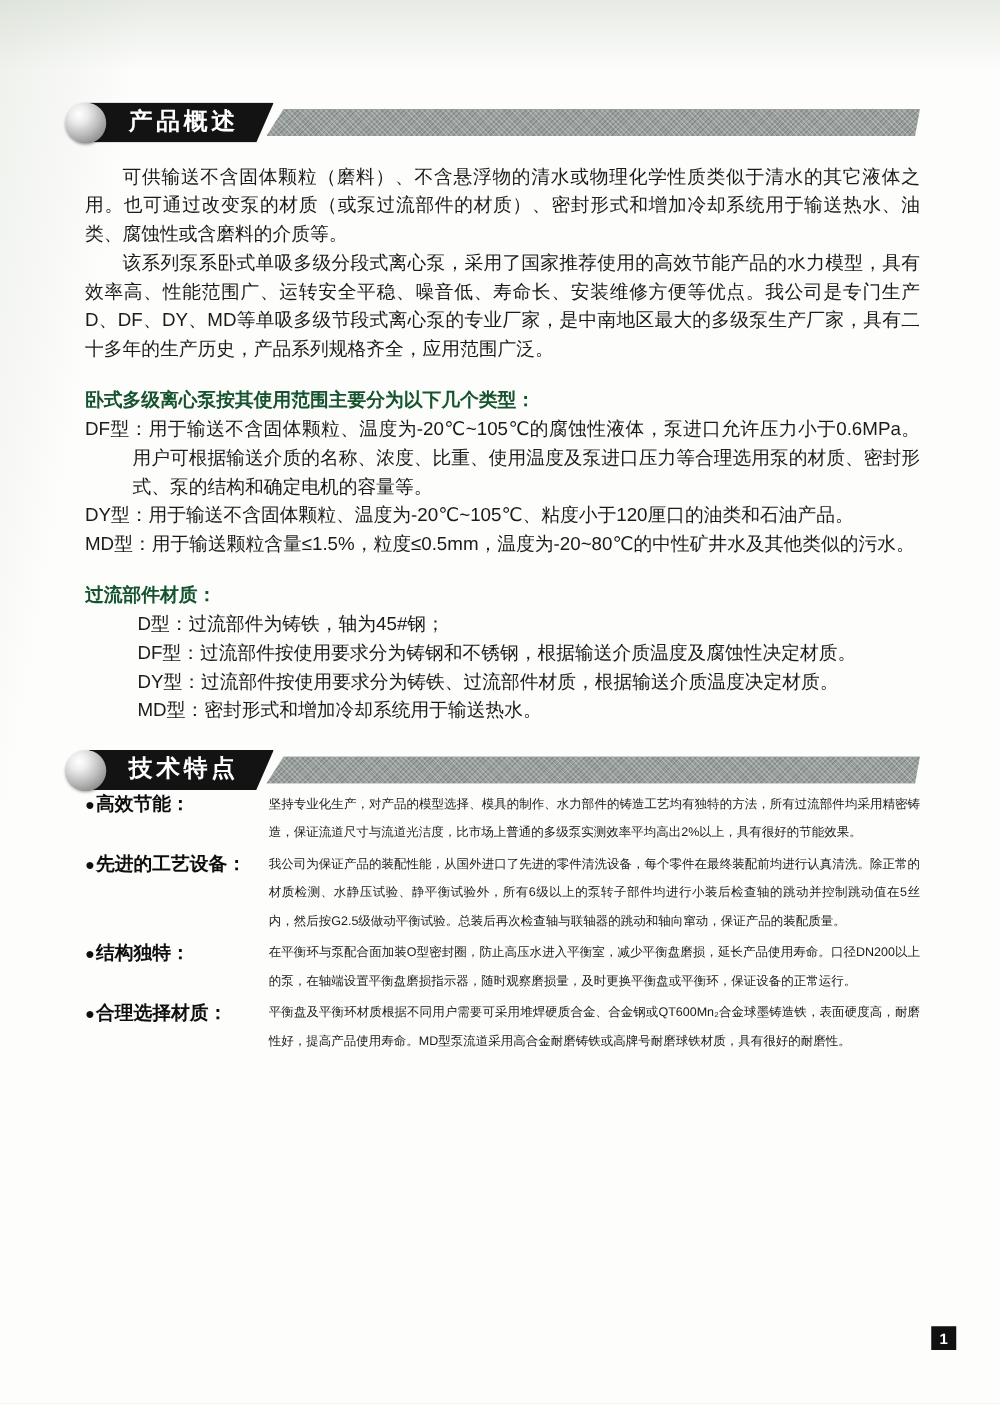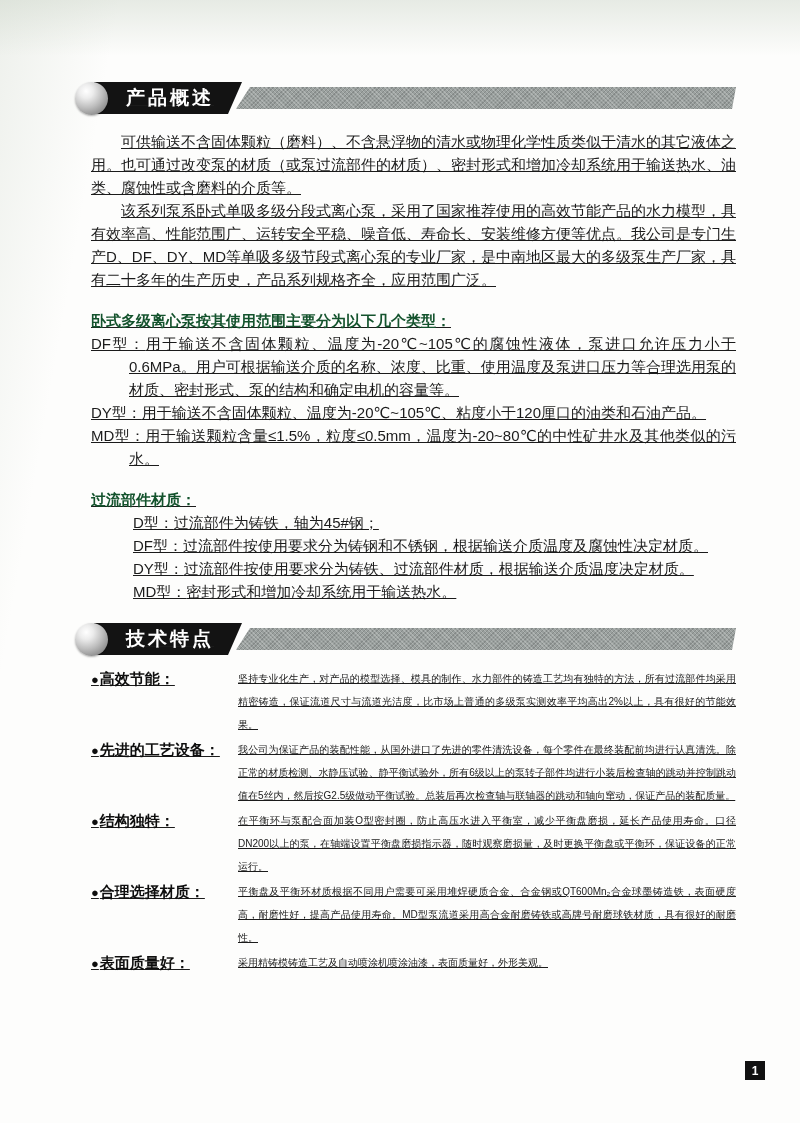--- a/index.html
+++ b/index.html
@@ -12,21 +12,21 @@
     font-family:"Liberation Sans","DejaVu Sans",sans-serif;
     color:#1b1b1b;
     overflow:hidden;
   }
   .page::before{
     content:""; position:absolute; inset:0; pointer-events:none;
     background:
       linear-gradient(180deg, rgba(203,212,199,.45), rgba(255,255,255,0) 5%),
       linear-gradient(100deg, rgba(203,212,199,.30), rgba(255,255,255,0) 12%);
   }
-  .content { position:relative; padding:0 64px 0 91px;text-decoration:underline; }
+  .content { position:relative; padding:0 64px 0 68px; }
 
   
   .sec-header { display:flex; align-items:center; height:32px; margin-left:-16px; }
   .sphere {
     width:33px; height:33px; border-radius:50%;
     background:radial-gradient(circle at 34% 28%, #ffffff 0%, #ececec 22%, #bdbdbd 52%, #8f8f8f 78%, #7f7f7f 100%);
     box-shadow:0 1px 2px rgba(0,0,0,.3);
     position:relative; z-index:2; flex:0 0 auto;
   }
   .banner {
@@ -48,21 +48,21 @@
 
   
   .body-text { font-size:15px; line-height:23px; text-align:justify; }
   .intro { margin-top:16px; }
   .intro p { text-indent:2em; }
   .list-heading { font-weight:700; color:#14532d; margin-top:18px; font-size:15px; line-height:23px; }
   .hang { padding-left:38px; text-indent:-38px; font-size:15px; line-height:23px; text-align:justify; }
   .materials .hang { margin-left:42px; }
 
   
-  .features-list { margin-top:12px; }
+  .features-list { margin-top:0; }
   .feat-row { display:grid; grid-template-columns:147px 1fr; margin-bottom:2px; }
   .feat-label { font-weight:700; color:#0e0e0e; font-size:15px; line-height:23px; white-space:nowrap; }
   .feat-label .bullet { font-size:13px; margin-right:1px; }
   .feat-text { font-size:10px; line-height:23px; text-align:justify; }
 
   .hdr-2 { margin-top:20px; }
 
   
   .page-num {
     position:absolute; right:35px; bottom:43px;
@@ -119,22 +119,18 @@
         <div class="feat-text">我公司为保证产品的装配性能，从国外进口了先进的零件清洗设备，每个零件在最终装配前均进行认真清洗。除正常的材质检测、水静压试验、静平衡试验外，所有6级以上的泵转子部件均进行小装后检查轴的跳动并控制跳动值在5丝内，然后按G2.5级做动平衡试验。总装后再次检查轴与联轴器的跳动和轴向窜动，保证产品的装配质量。</div>
       </div>
       <div class="feat-row">
         <div class="feat-label"><span class="bullet">●</span><span>结构独特：</span></div>
         <div class="feat-text">在平衡环与泵配合面加装O型密封圈，防止高压水进入平衡室，减少平衡盘磨损，延长产品使用寿命。口径DN200以上的泵，在轴端设置平衡盘磨损指示器，随时观察磨损量，及时更换平衡盘或平衡环，保证设备的正常运行。</div>
       </div>
       <div class="feat-row">
         <div class="feat-label"><span class="bullet">●</span><span>合理选择材质：</span></div>
         <div class="feat-text">平衡盘及平衡环材质根据不同用户需要可采用堆焊硬质合金、合金钢或QT600Mn₂合金球墨铸造铁，表面硬度高，耐磨性好，提高产品使用寿命。MD型泵流道采用高合金耐磨铸铁或高牌号耐磨球铁材质，具有很好的耐磨性。</div>
       </div>
-      <div class="feat-row">
-        <div class="feat-label"><span class="bullet">●</span><span>表面质量好：</span></div>
-        <div class="feat-text">采用精铸模铸造工艺及自动喷涂机喷涂油漆，表面质量好，外形美观。</div>
-      </div>
     </div>
 
   </div>
 
   <div class="page-num">1</div>
 </div>
 
 </body></html>

